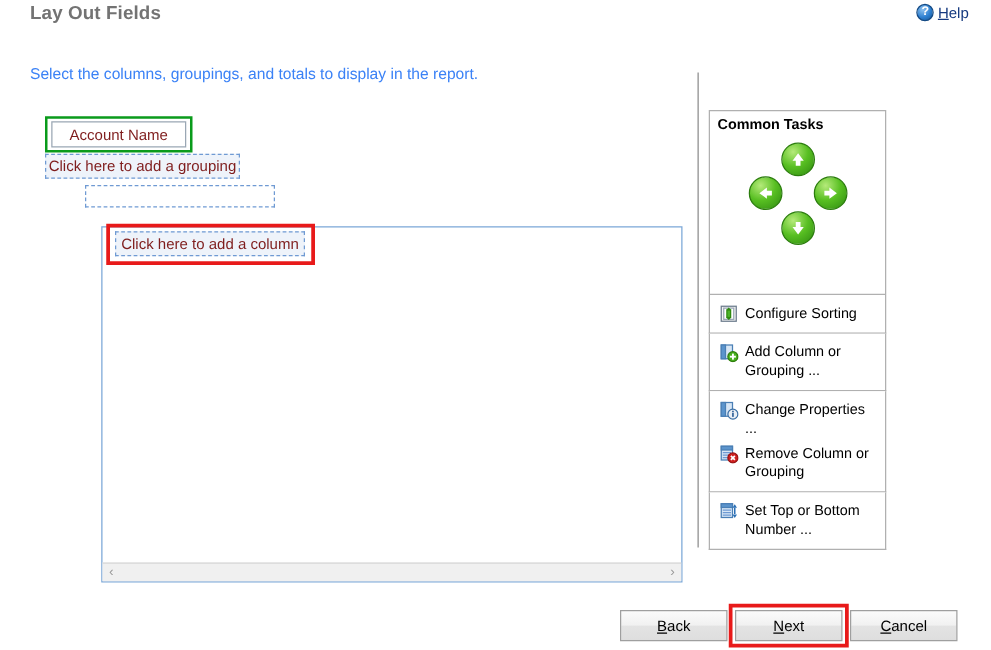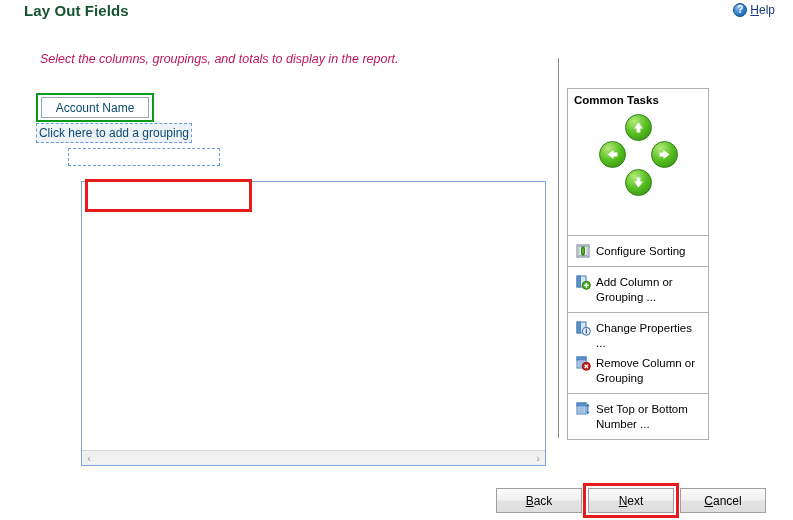--- a/index.html
+++ b/index.html
@@ -17,21 +17,21 @@
     position: relative;
   }
 
   
   #page-title {
     position: absolute;
     left: 24px;
     top: 2px;
     font-size: 15px;
     font-weight: bold;
-    color: #14532d;
+    color: #737373;
     letter-spacing: 0.1px;
   }
   #help-link {
     position: absolute;
     right: 18px;
     top: 3px;
     display: flex;
     align-items: center;
     gap: 3px;
     cursor: pointer;
@@ -49,41 +49,40 @@
     box-sizing: border-box;
     color: #ffffff;
     font-size: 10px;
     font-weight: bold;
     line-height: 12px;
     text-align: center;
   }
 
   #instruction {
     position: absolute;
-    left: 40px;
+    left: 24px;
     top: 52px;
     font-size: 12.5px;
-    color: #be185d;
-    font-style: italic;
+    color: #3b82f6;
   }
 
   
   #layout-area {
     position: absolute;
     left: 0;
     top: 90px;
     width: 560px;
     height: 390px;
   }
 
   .field-box {
     position: absolute;
     box-sizing: border-box;
     font-size: 12px;
-    color: #0c4a6e;
+    color: #7f1d1d;
     display: flex;
     align-items: center;
     justify-content: center;
     white-space: nowrap;
   }
 
   
   #account-name-cell {
     left: 41px;
     top: 7px;
@@ -312,20 +311,21 @@
     <span class="scroll-arrow">›</span>
   </div>
 
   <div class="field-box" id="account-name-cell">Account Name</div>
   <div id="account-name-highlight"></div>
 
   <div class="field-box dashed-slot" id="add-grouping-slot">Click here to add a grouping</div>
 
   <div class="field-box dashed-empty" id="empty-grouping-slot"></div>
 
+  <div class="field-box dashed-slot" id="add-column-slot">Click here to add a column</div>
   <div id="add-column-highlight"></div>
 </div>
 
 <div id="pane-divider"></div>
 
 <div id="tasks-panel">
 
   <div id="tasks-nav">
     <div id="tasks-heading">Common Tasks</div>
 

